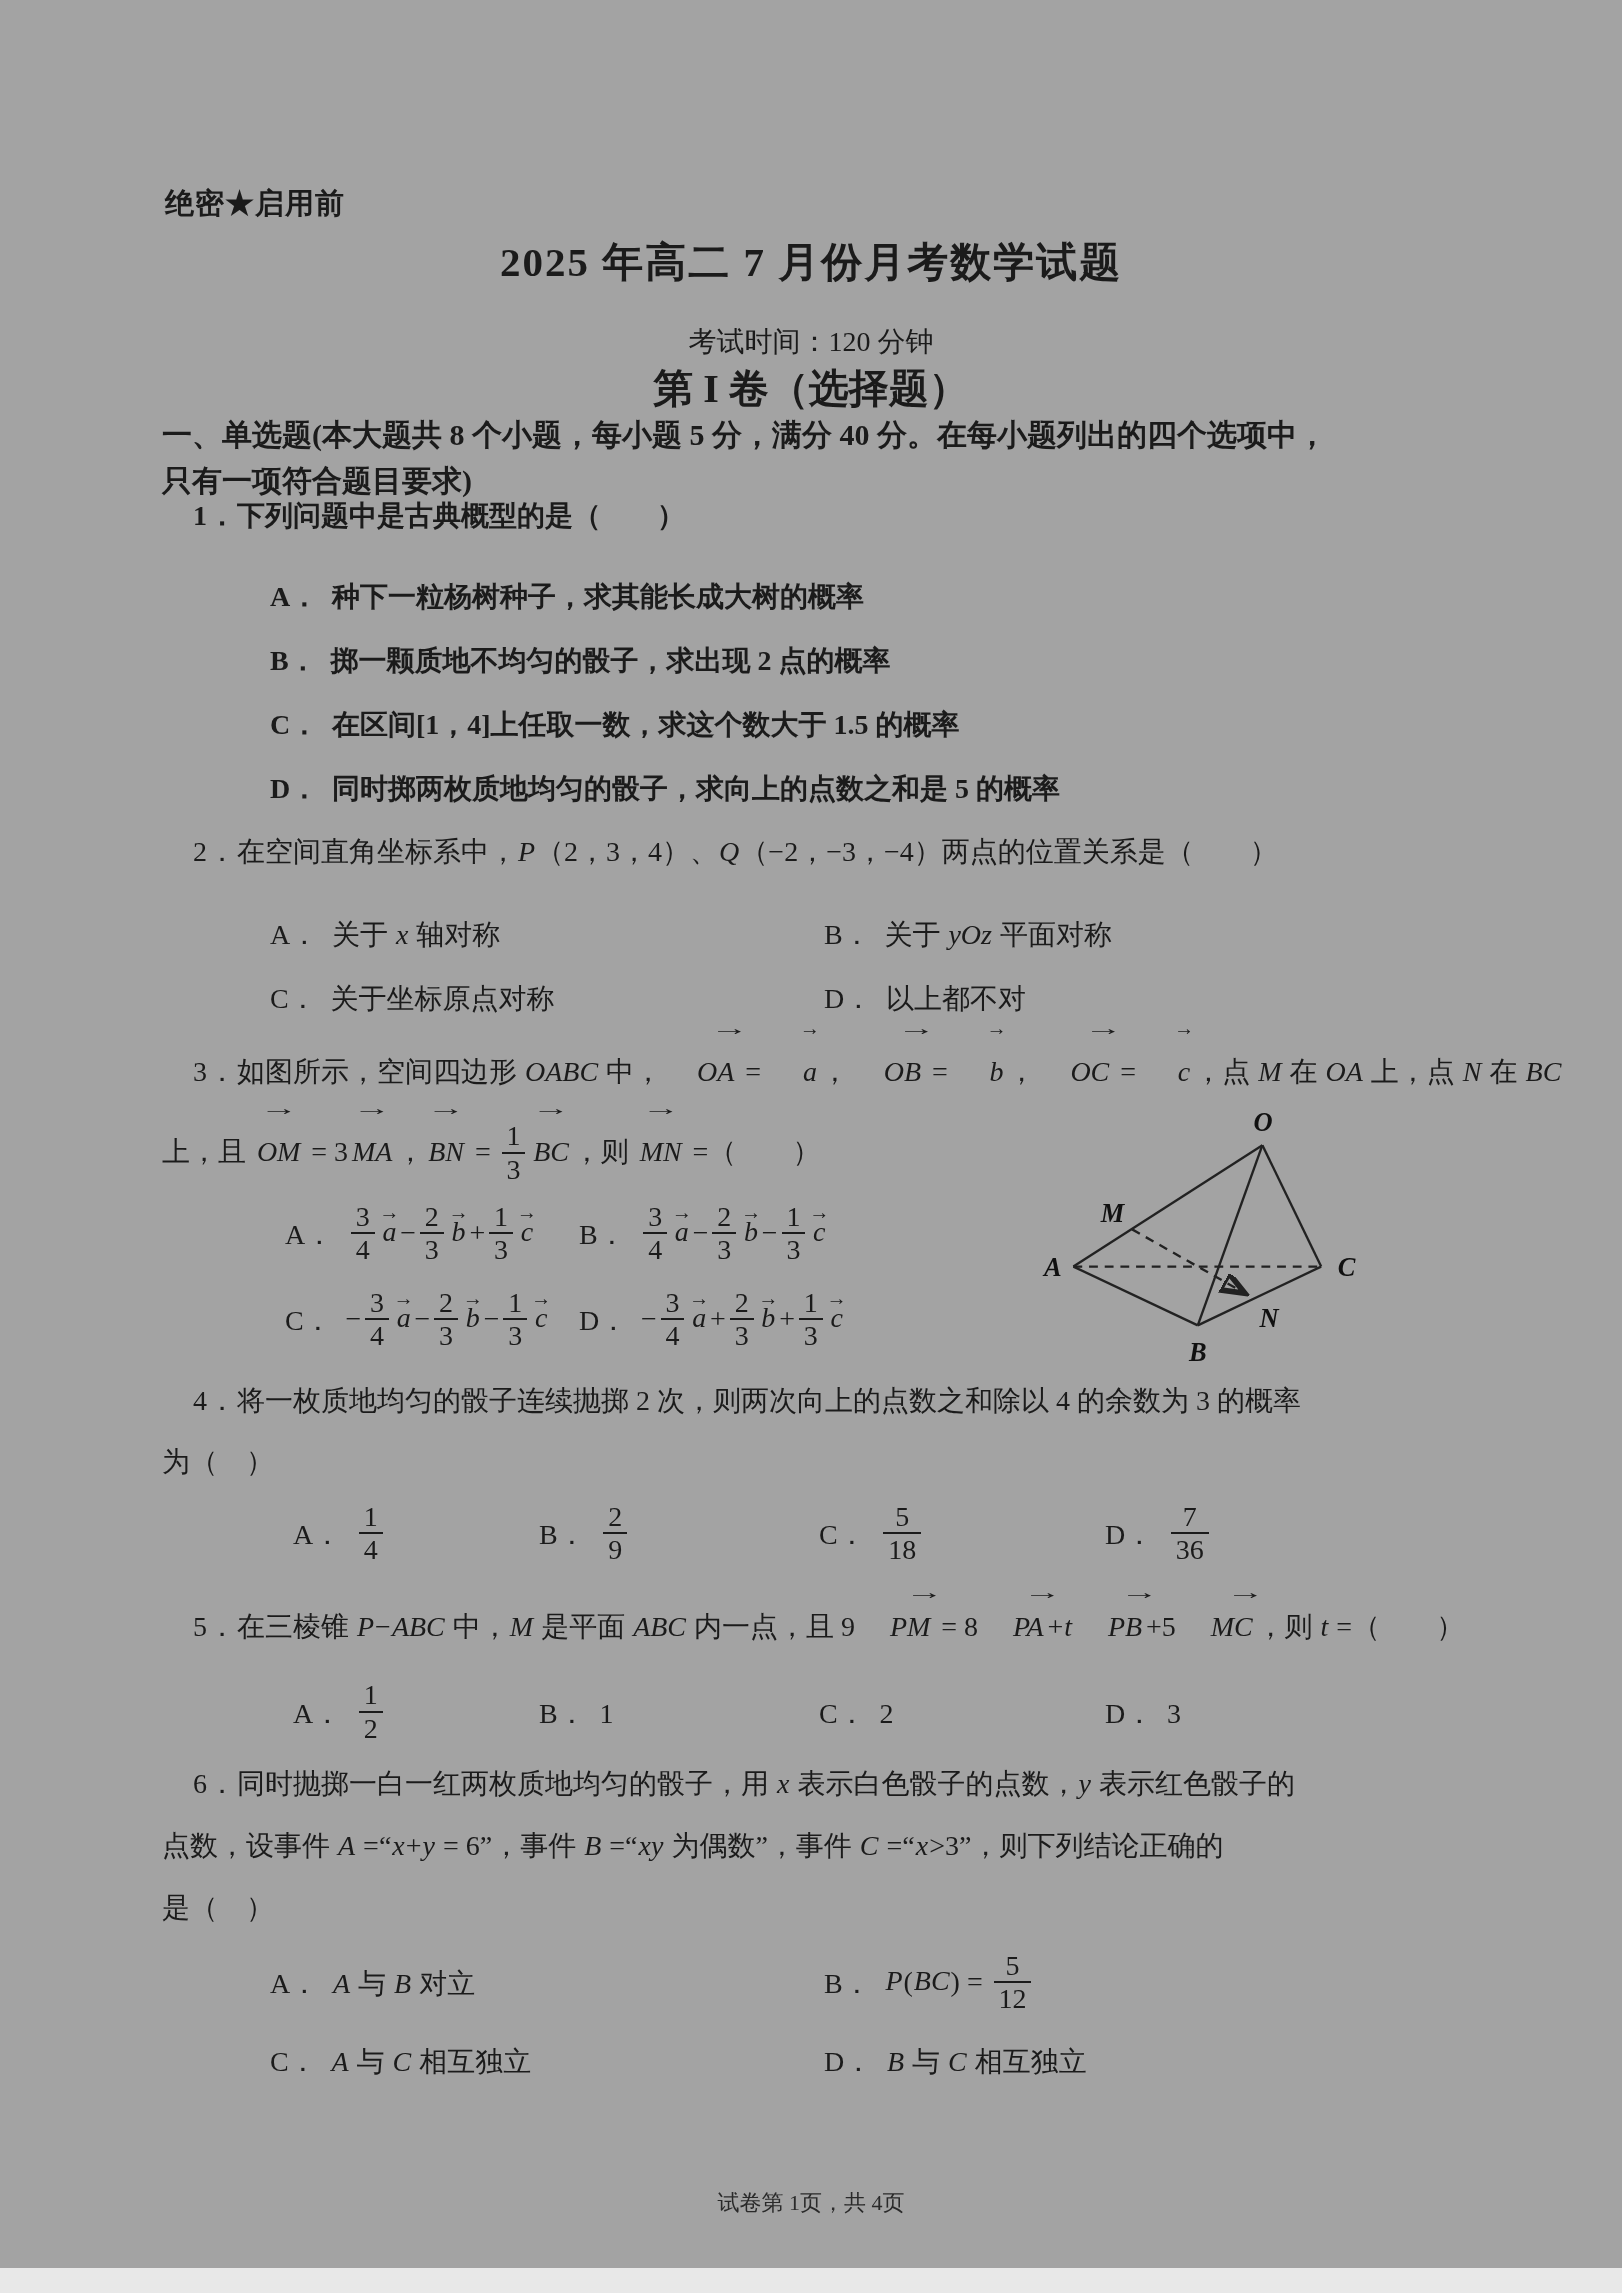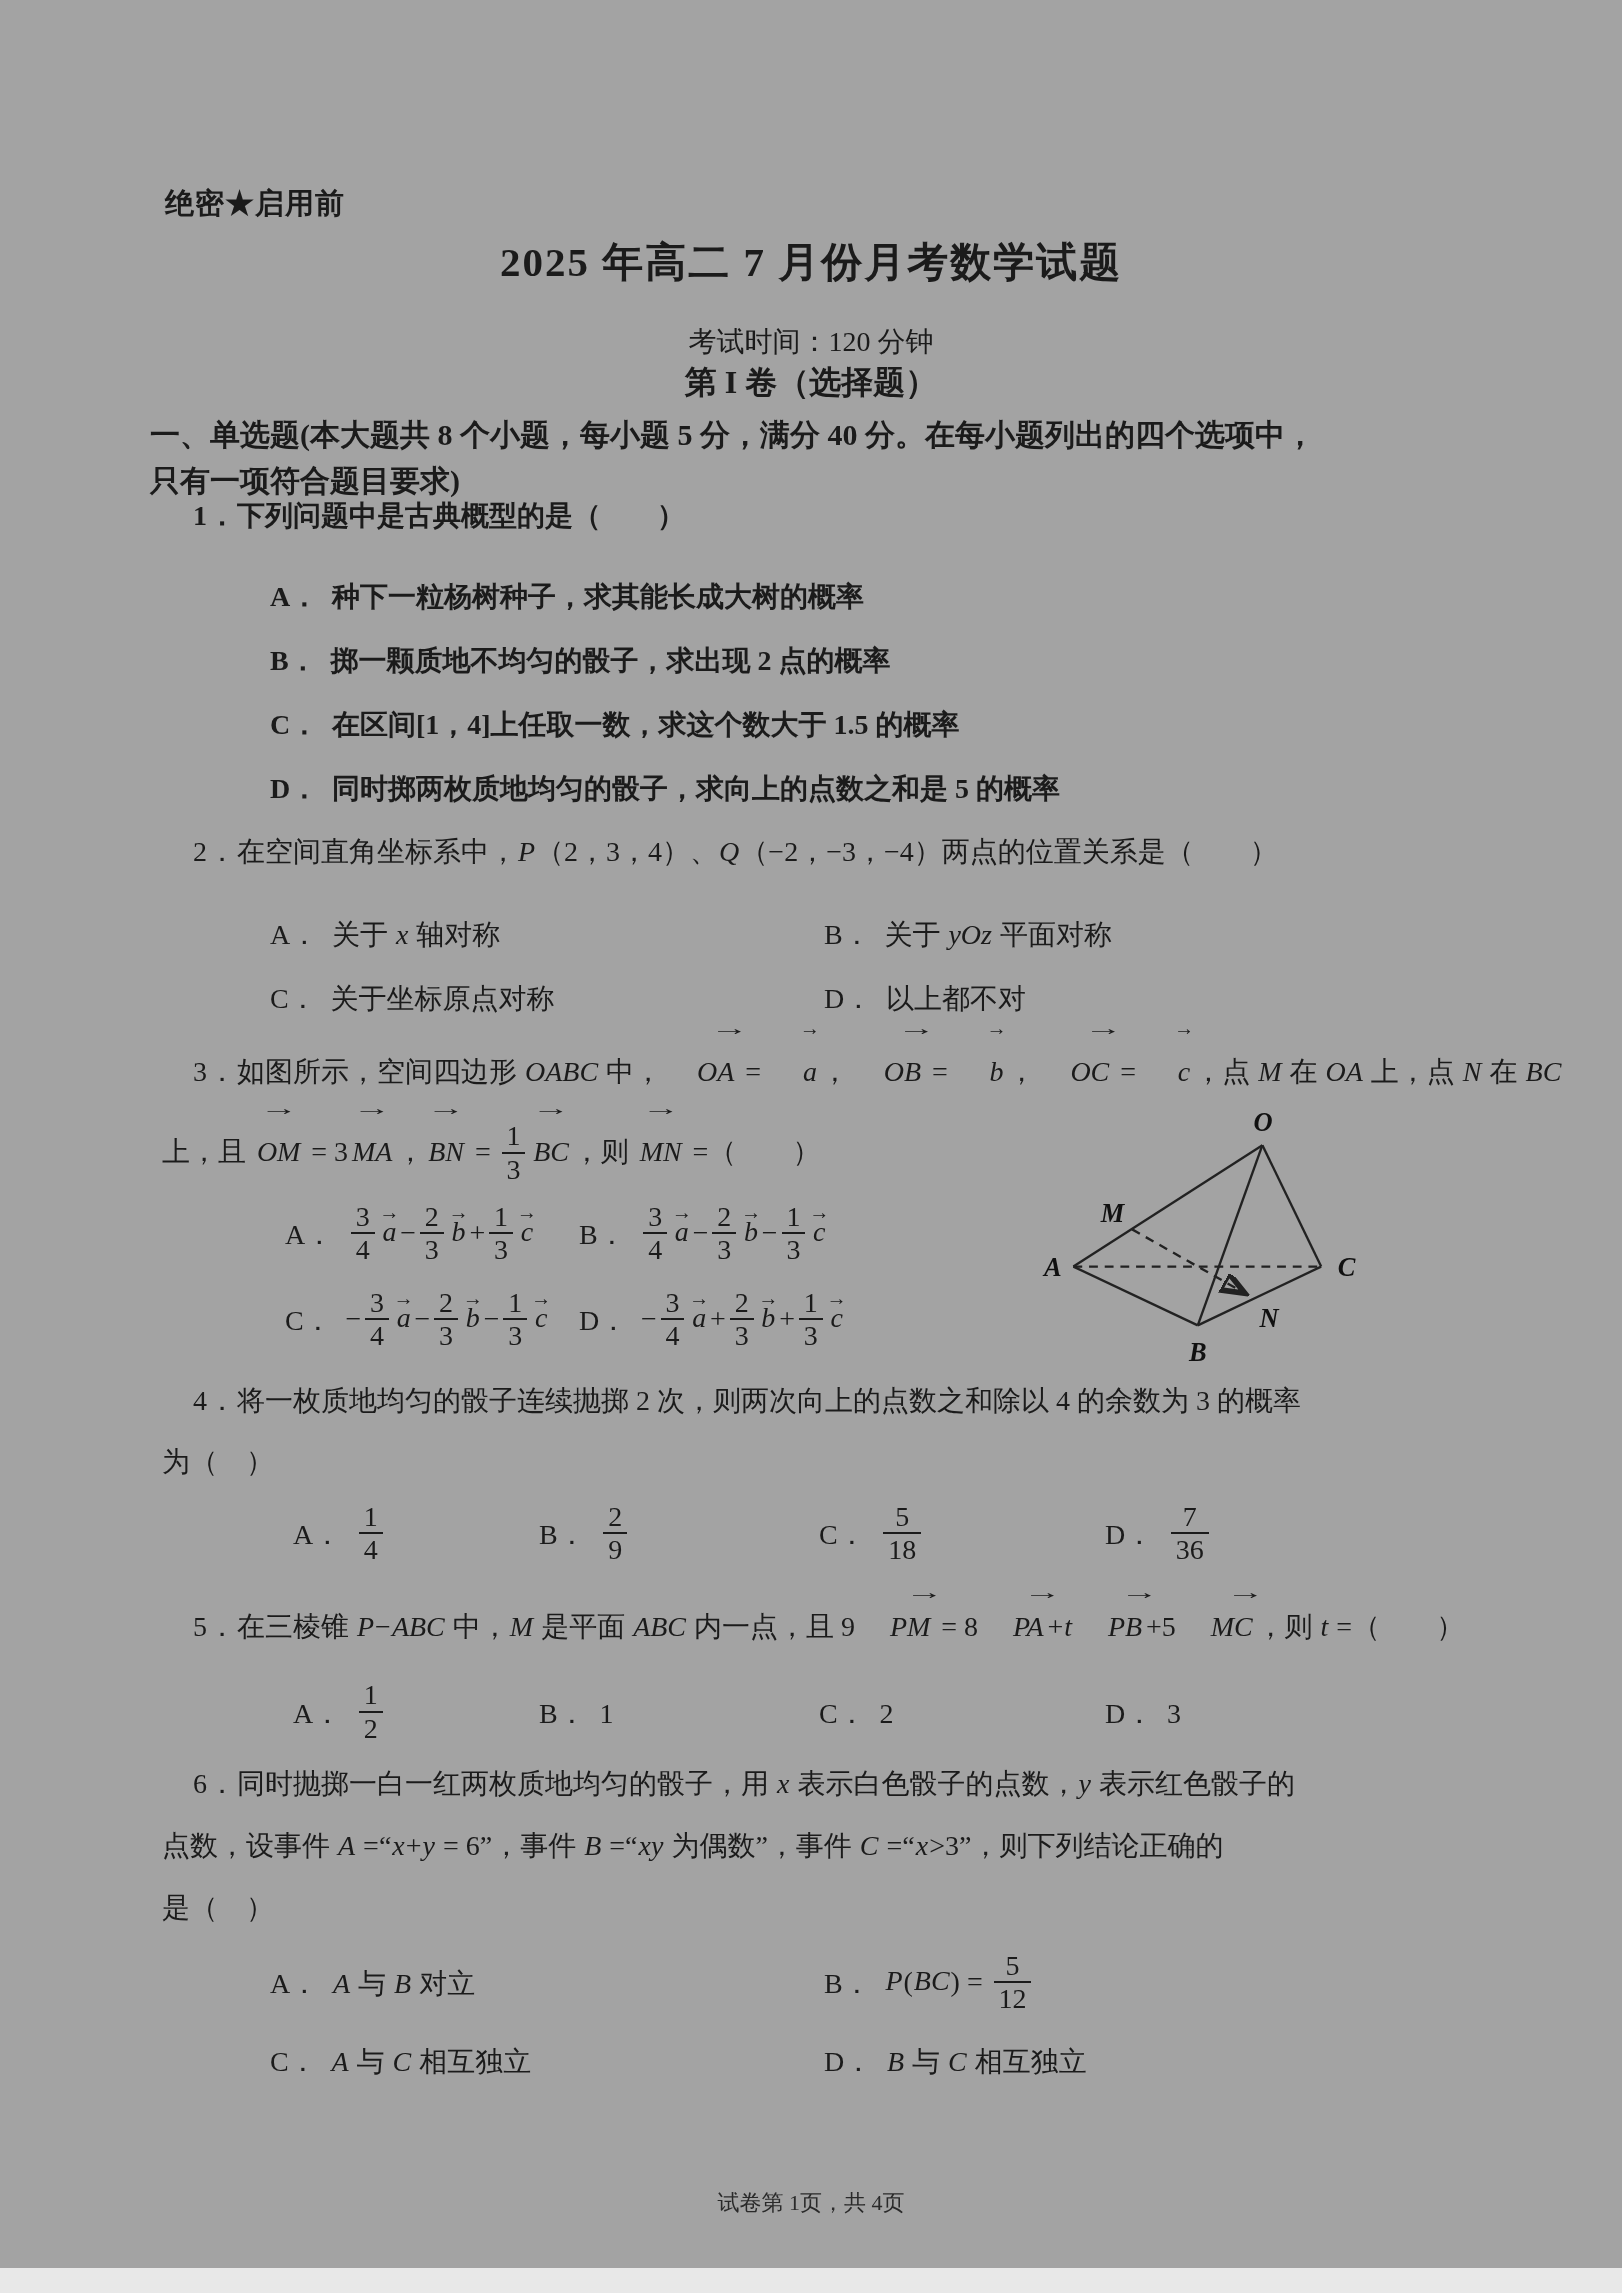--- a/index.html
+++ b/index.html
@@ -13,24 +13,24 @@
     font-size:28px;
     overflow:hidden;
   }
   .abs{position:absolute;}
   .center{left:0;right:0;text-align:center;}
 
   
   .security{left:165px;top:184px;font-weight:bold;font-size:29px;letter-spacing:1px;}
   .title{top:235px;font-weight:bold;font-size:41px;letter-spacing:2px;}
   .examtime{top:323px;font-size:28px;}
-  .parttitle{top:361px;font-weight:bold;font-size:32px;}
-
-  
-  .secheading{left:150px;right:147px;top:412px;font-weight:bold;font-size:30px;line-height:46px;}
+  .parttitle{top:361px;font-weight:bold;font-size:40px;}
+
+  
+  .secheading{left:162px;right:147px;top:412px;font-weight:bold;font-size:30px;line-height:46px;}
   .secheading div{white-space:nowrap;}
 
   
   .q{left:162px;right:147px;}
   .sline{white-space:nowrap;}
   .sline.first{text-indent:31px;}
   .qnum{letter-spacing:1px;}
   .lh42 .sline{line-height:41px;}
   .lh62 .sline{line-height:61px;}
   .lh63 .sline{line-height:62px;}

